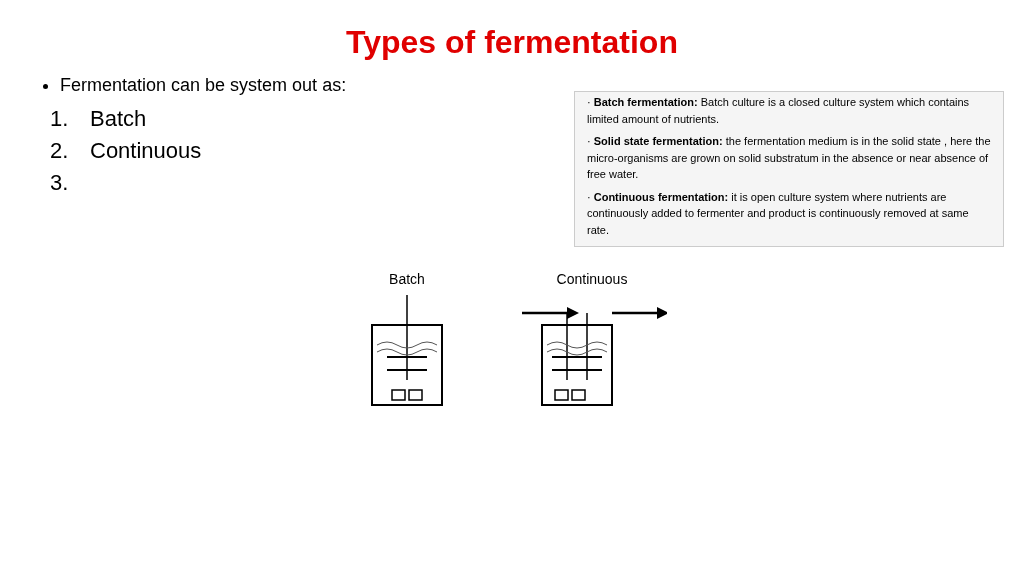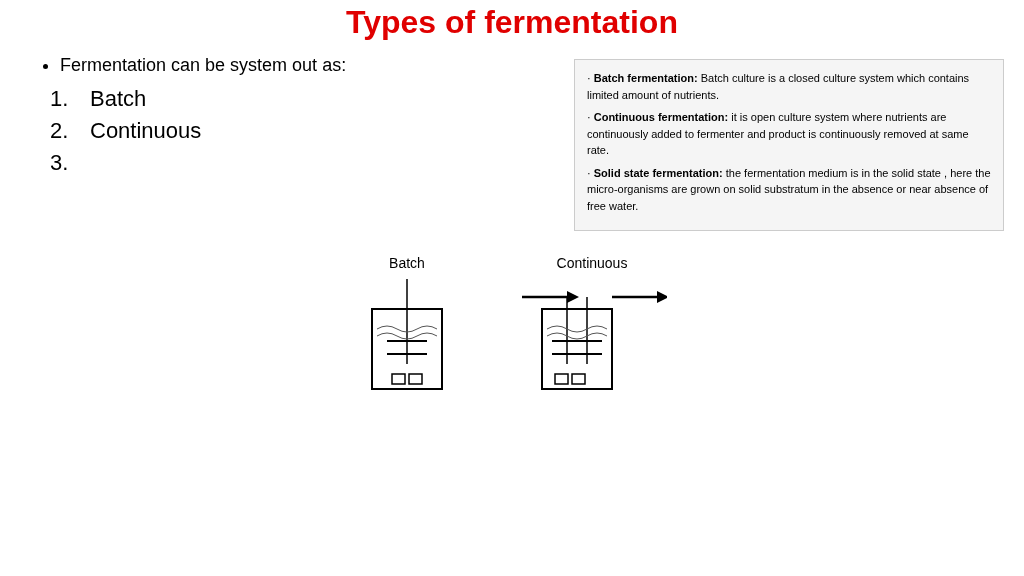--- a/index.html
+++ b/index.html
@@ -10,21 +10,21 @@
       font-family: Arial, sans-serif;
       overflow: hidden;
       position: relative;
     }
 
     .page-title {
       text-align: center;
       color: #e00000;
       font-size: 32px;
       font-weight: bold;
-      padding: 4px 0 10px 0;
+      padding: 24px 0 10px 0;
     }
 
     .main-content {
       display: flex;
       padding: 0 20px;
       margin-top: 4px;
     }
 
     .left-panel {
       flex: 1;
@@ -57,24 +57,24 @@
 
     .num {
       width: 40px;
       font-size: 22px;
     }
 
     .right-panel {
       width: 430px;
       border: 1px solid #cccccc;
       background: #f5f5f5;
-      padding: 10px 12px;
+      padding: 2px 12px;
       font-size: 11px;
       line-height: 1.5;
-      margin-top: 4px;
+      margin-top: 16px;
       height: fit-content;
     }
 
     .right-panel p {
       margin-bottom: 6px;
     }
 
     .diagrams-section {
       display: flex;
       justify-content: center;
@@ -125,26 +125,26 @@
       </li>
     </ol>
   </div>
 
   <div class="right-panel">
     <p>
       · <strong>Batch fermentation:</strong>
       <span>Batch culture is a closed  culture system which contains limited amount of nutrients.</span>
     </p>
     <p>
+      · <strong>Solid state fermentation:</strong>
+      <span>the fermentation medium is in the solid state , here the micro-organisms are grown on solid substratum in the absence or near absence of free water.</span>
+    </p>
+    <p>
       · <strong>Continuous fermentation:</strong>
       <span>it is open culture system where nutrients are continuously added to fermenter and product is continuously removed at same rate.</span>
-    </p>
-    <p>
-      · <strong>Solid state fermentation:</strong>
-      <span>the fermentation medium is in the solid state , here the micro-organisms are grown on solid substratum in the absence or near absence of free water.</span>
     </p>
   </div>
 </div>
 
 <div class="diagrams-section">
 
   <div class="diagram-container">
     <span class="diagram-label">Batch</span>
     <svg class="diagram" width="100" height="130" viewBox="0 0 100 130">
 

